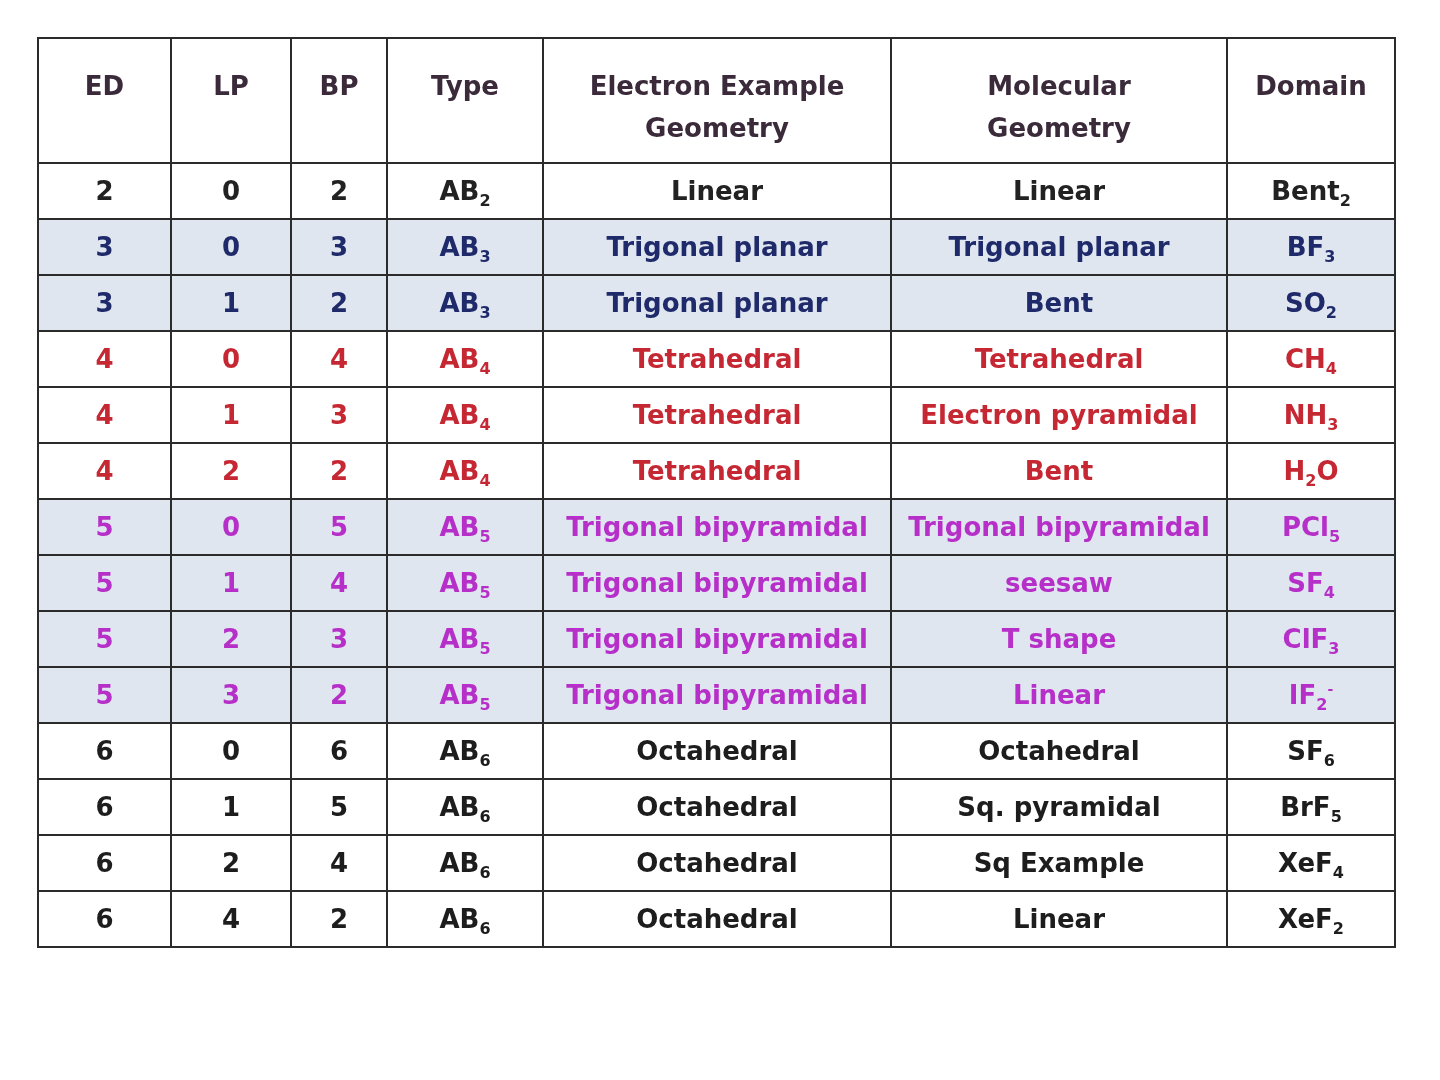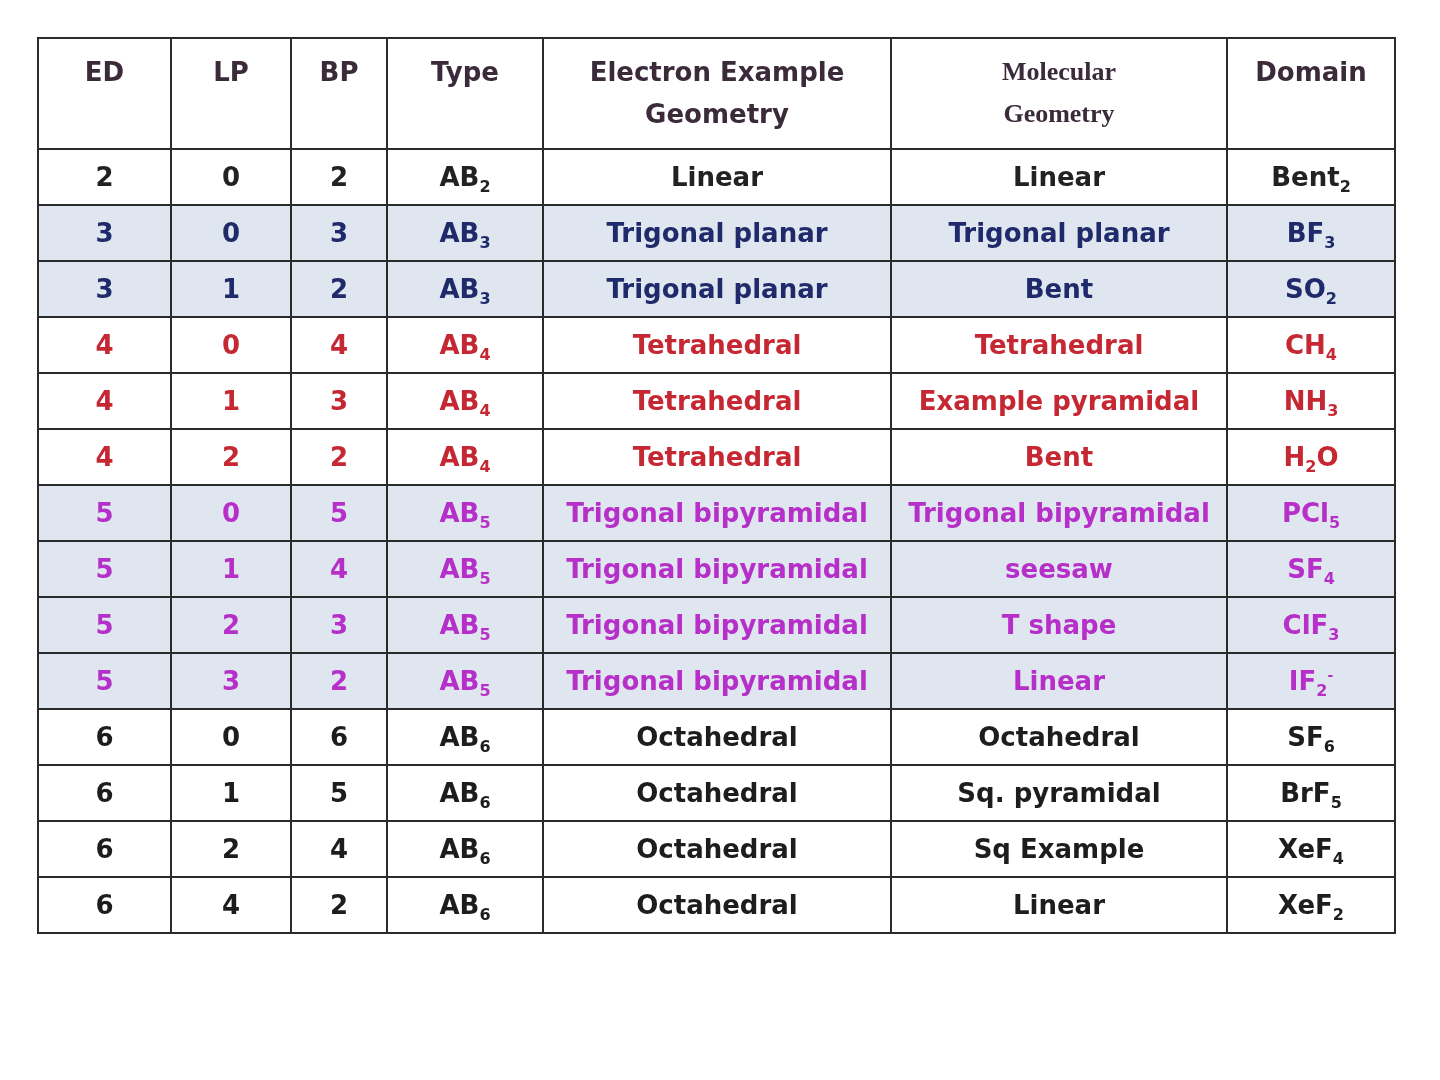--- a/index.html
+++ b/index.html
@@ -17,21 +17,21 @@
     border: 2px solid #2b2b2b;
     text-align: center;
     font-weight: bold;
     padding: 0;
     overflow: hidden;
     white-space: nowrap;
   }
   #vsepr-table th {
     height: 97px;
     vertical-align: top;
-    padding-top: 12px;
+    padding-top: 26px;
     font-size: 26px;
     line-height: 42px;
     color: #3a2a3a;
     white-space: normal;
   }
   #vsepr-table td {
     height: 54px;
     font-size: 26px;
     vertical-align: middle;
   }
@@ -56,21 +56,21 @@
     <col style="width:336px">
     <col style="width:168px">
   </colgroup>
   <thead>
     <tr>
       <th>ED</th>
       <th>LP</th>
       <th>BP</th>
       <th>Type</th>
       <th style="padding-left:40px;padding-right:40px;">Electron Example Geometry</th>
-      <th style="padding-left:60px;padding-right:60px;font-family:Liberation Serif, serif;">Molecular Geometry</th>
+      <th style="padding-left:60px;padding-right:60px;">Molecular Geometry</th>
       <th>Domain</th>
     </tr>
   </thead>
   <tbody id="table-body">
       <tr class="g-black">
         <td><span>2</span></td>
         <td><span>0</span></td>
         <td><span>2</span></td>
         <td><span>AB</span><sub>2</sub></td>
         <td><span>Linear</span></td>
@@ -103,21 +103,21 @@
         <td><span>Tetrahedral</span></td>
         <td><span>Tetrahedral</span></td>
         <td><span>CH</span><sub>4</sub></td>
       </tr>
       <tr class="g-red">
         <td><span>4</span></td>
         <td><span>1</span></td>
         <td><span>3</span></td>
         <td><span>AB</span><sub>4</sub></td>
         <td><span>Tetrahedral</span></td>
-        <td><span>Example pyramidal</span></td>
+        <td><span>Electron pyramidal</span></td>
         <td><span>NH</span><sub>3</sub></td>
       </tr>
       <tr class="g-red">
         <td><span>4</span></td>
         <td><span>2</span></td>
         <td><span>2</span></td>
         <td><span>AB</span><sub>4</sub></td>
         <td><span>Tetrahedral</span></td>
         <td><span>Bent</span></td>
         <td><span>H</span><sub>2</sub><span>O</span></td>

